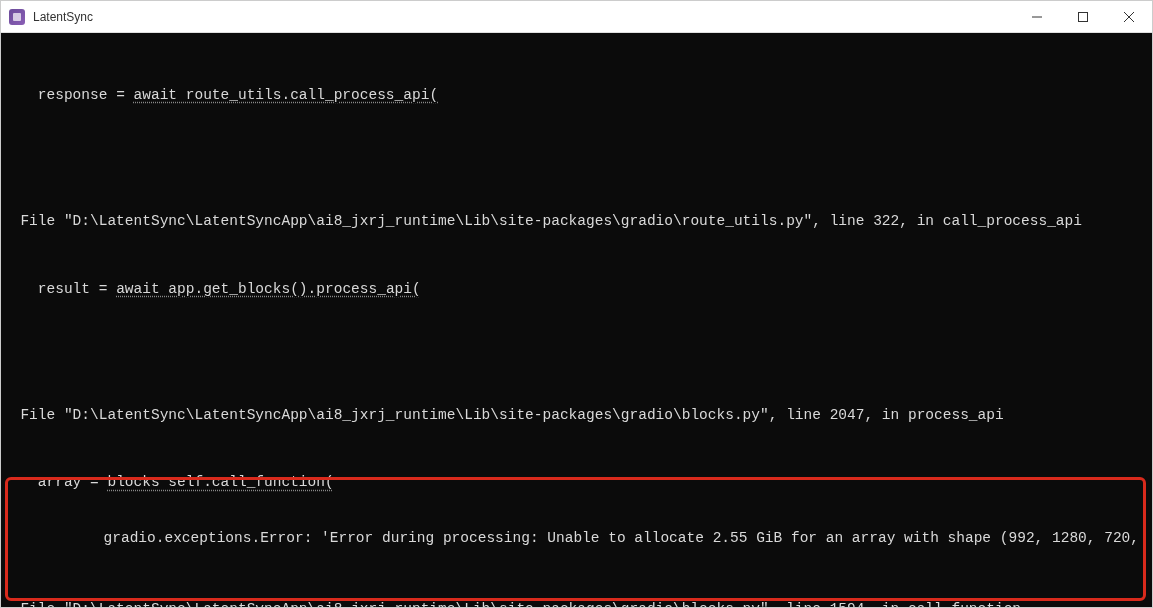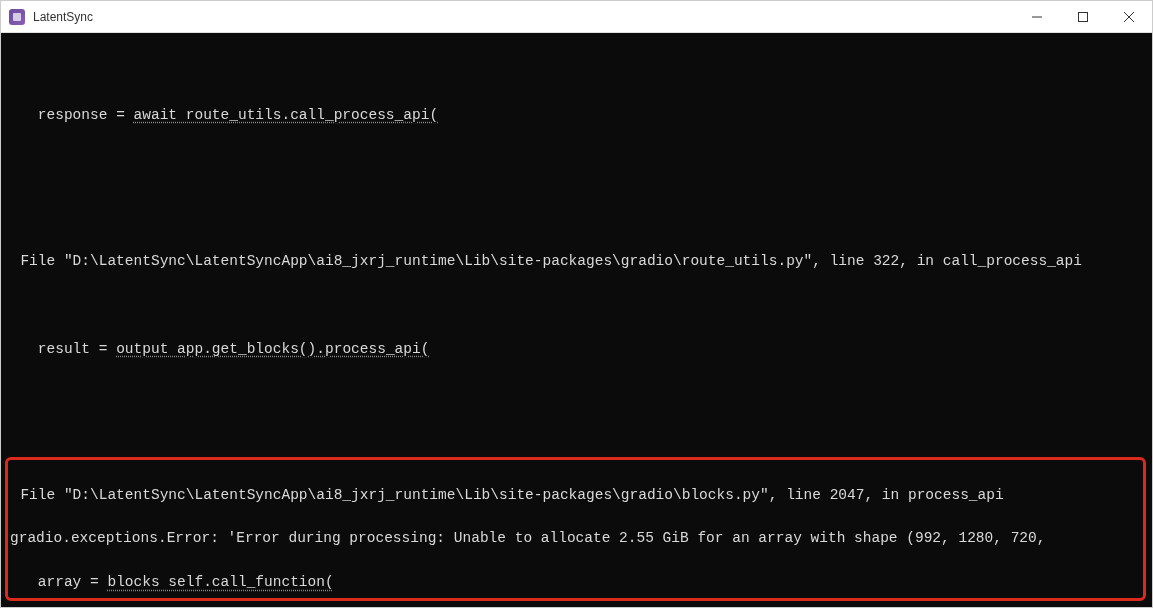--- a/index.html
+++ b/index.html
@@ -61,36 +61,36 @@
       color: #d9d9d9;
       font-family: 'NSimSun','SimSun','Courier New',monospace;
       font-size: 14.5px;
       line-height: 1.55;
       padding: 6px 0 0 0;
       overflow: hidden;
       white-space: pre-wrap;
       word-break: break-all;
       position: relative;
     }
-    .line { padding: 0 2px; margin-top: 20px; }
+    .line { padding: 0 2px; }
     .blank { height: 14px; }
     .udash {
       text-decoration: underline dotted #888;
       text-underline-offset: 3px;
     }
     .error-highlight {
       position: absolute;
       left: 4px;
       right: 6px;
       bottom: 6px;
       border: 3px solid #d92a1c;
       border-radius: 6px;
       padding: 2px 2px 4px 2px;
     }
-    .error-highlight .line { padding-left: 0; }
+    .error-highlight .line { padding-left: 0; text-align: right; }
   </style>
 </head>
 <body>
 
 <div class="window">
   <div class="titlebar">
     <div class="titlebar-icon">
       <svg viewBox="0 0 10 10">
           <rect x="1" y="1" width="8" height="8" fill="#fff" opacity="0.7" rx="1"></rect>
         </svg>
@@ -113,21 +113,21 @@
             <line x1="10" y1="0" x2="0" y2="10"></line>
           </svg>
       </button>
     </div>
   </div>
 
   <div class="console">
     <div class="line"><span>    response = </span><span class="udash">await route_utils.call_process_api(</span></div>
     <div class="blank"></div>
     <div class="line">  File "D:\LatentSync\LatentSyncApp\ai8_jxrj_runtime\Lib\site-packages\gradio\route_utils.py", line 322, in call_process_api</div>
-    <div class="line"><span>    result = </span><span class="udash">output app.get_blocks().process_api(</span></div>
+    <div class="line"><span>    result = </span><span class="udash">await app.get_blocks().process_api(</span></div>
     <div class="blank"></div>
     <div class="line">  File "D:\LatentSync\LatentSyncApp\ai8_jxrj_runtime\Lib\site-packages\gradio\blocks.py", line 2047, in process_api</div>
     <div class="line"><span>    array = </span><span class="udash">blocks self.call_function(</span></div>
     <div class="blank"></div>
     <div class="line">  File "D:\LatentSync\LatentSyncApp\ai8_jxrj_runtime\Lib\site-packages\gradio\blocks.py", line 1594, in call_function</div>
     
     
     
     
     

